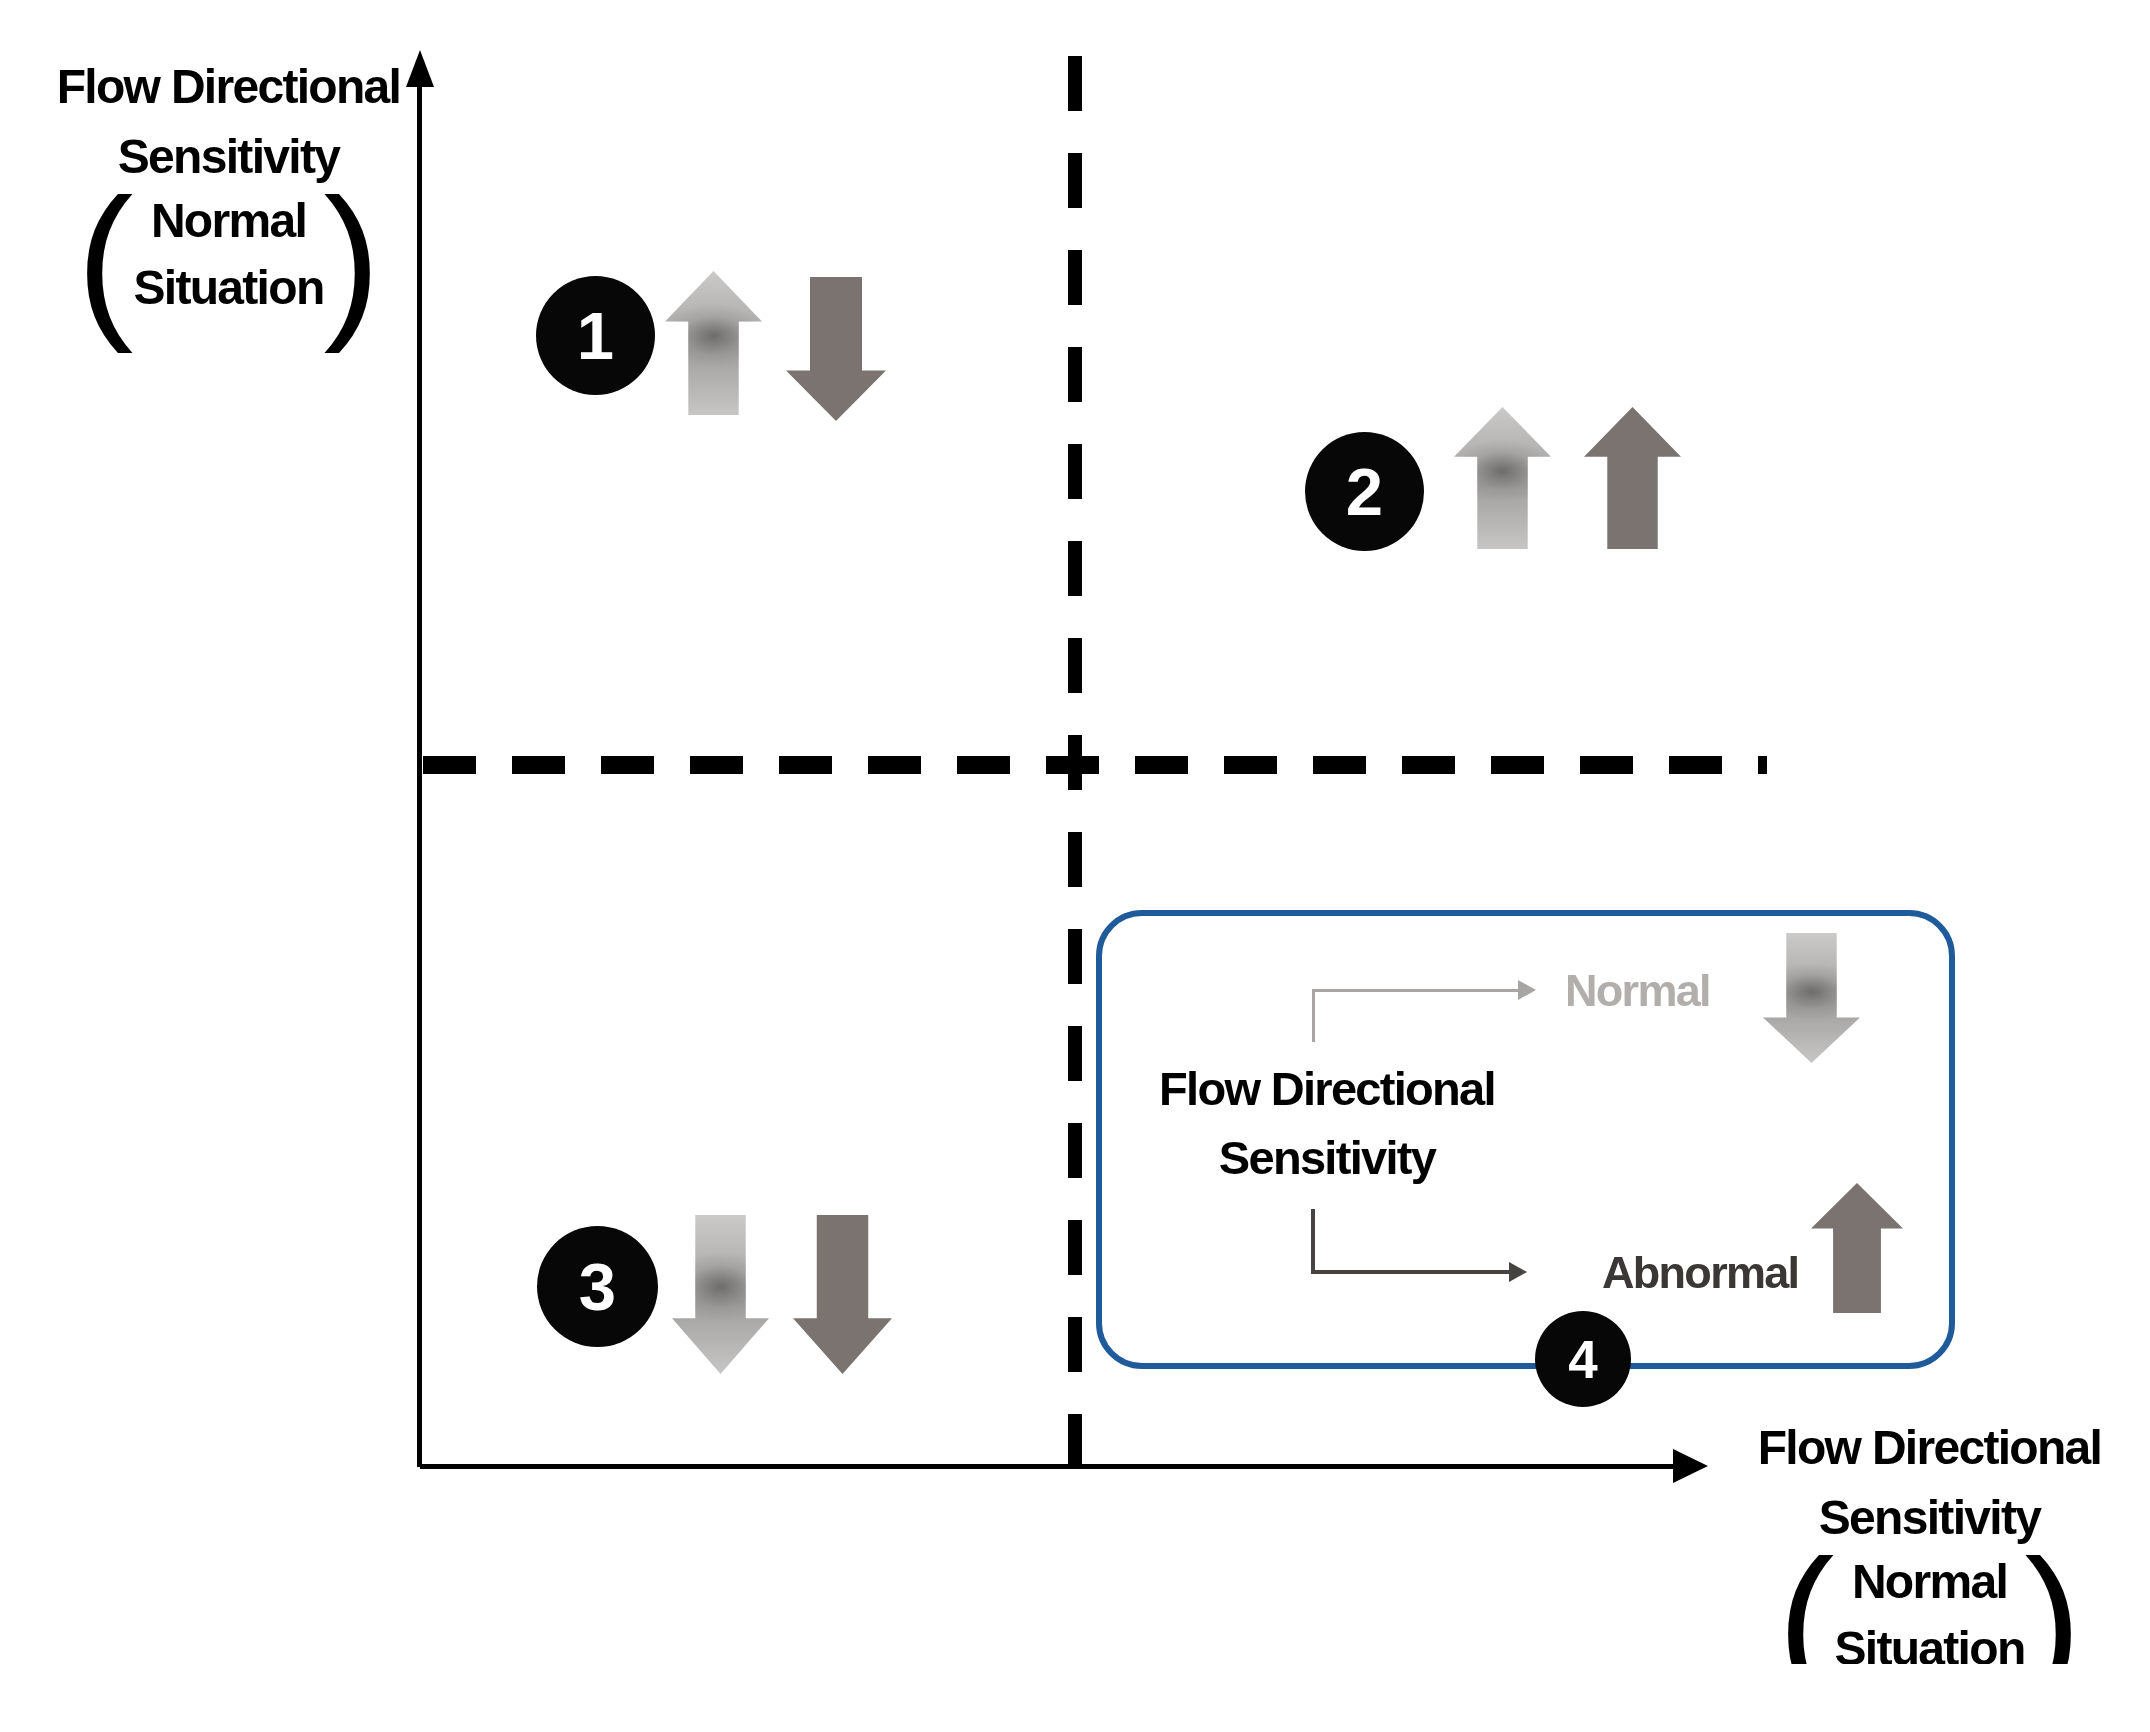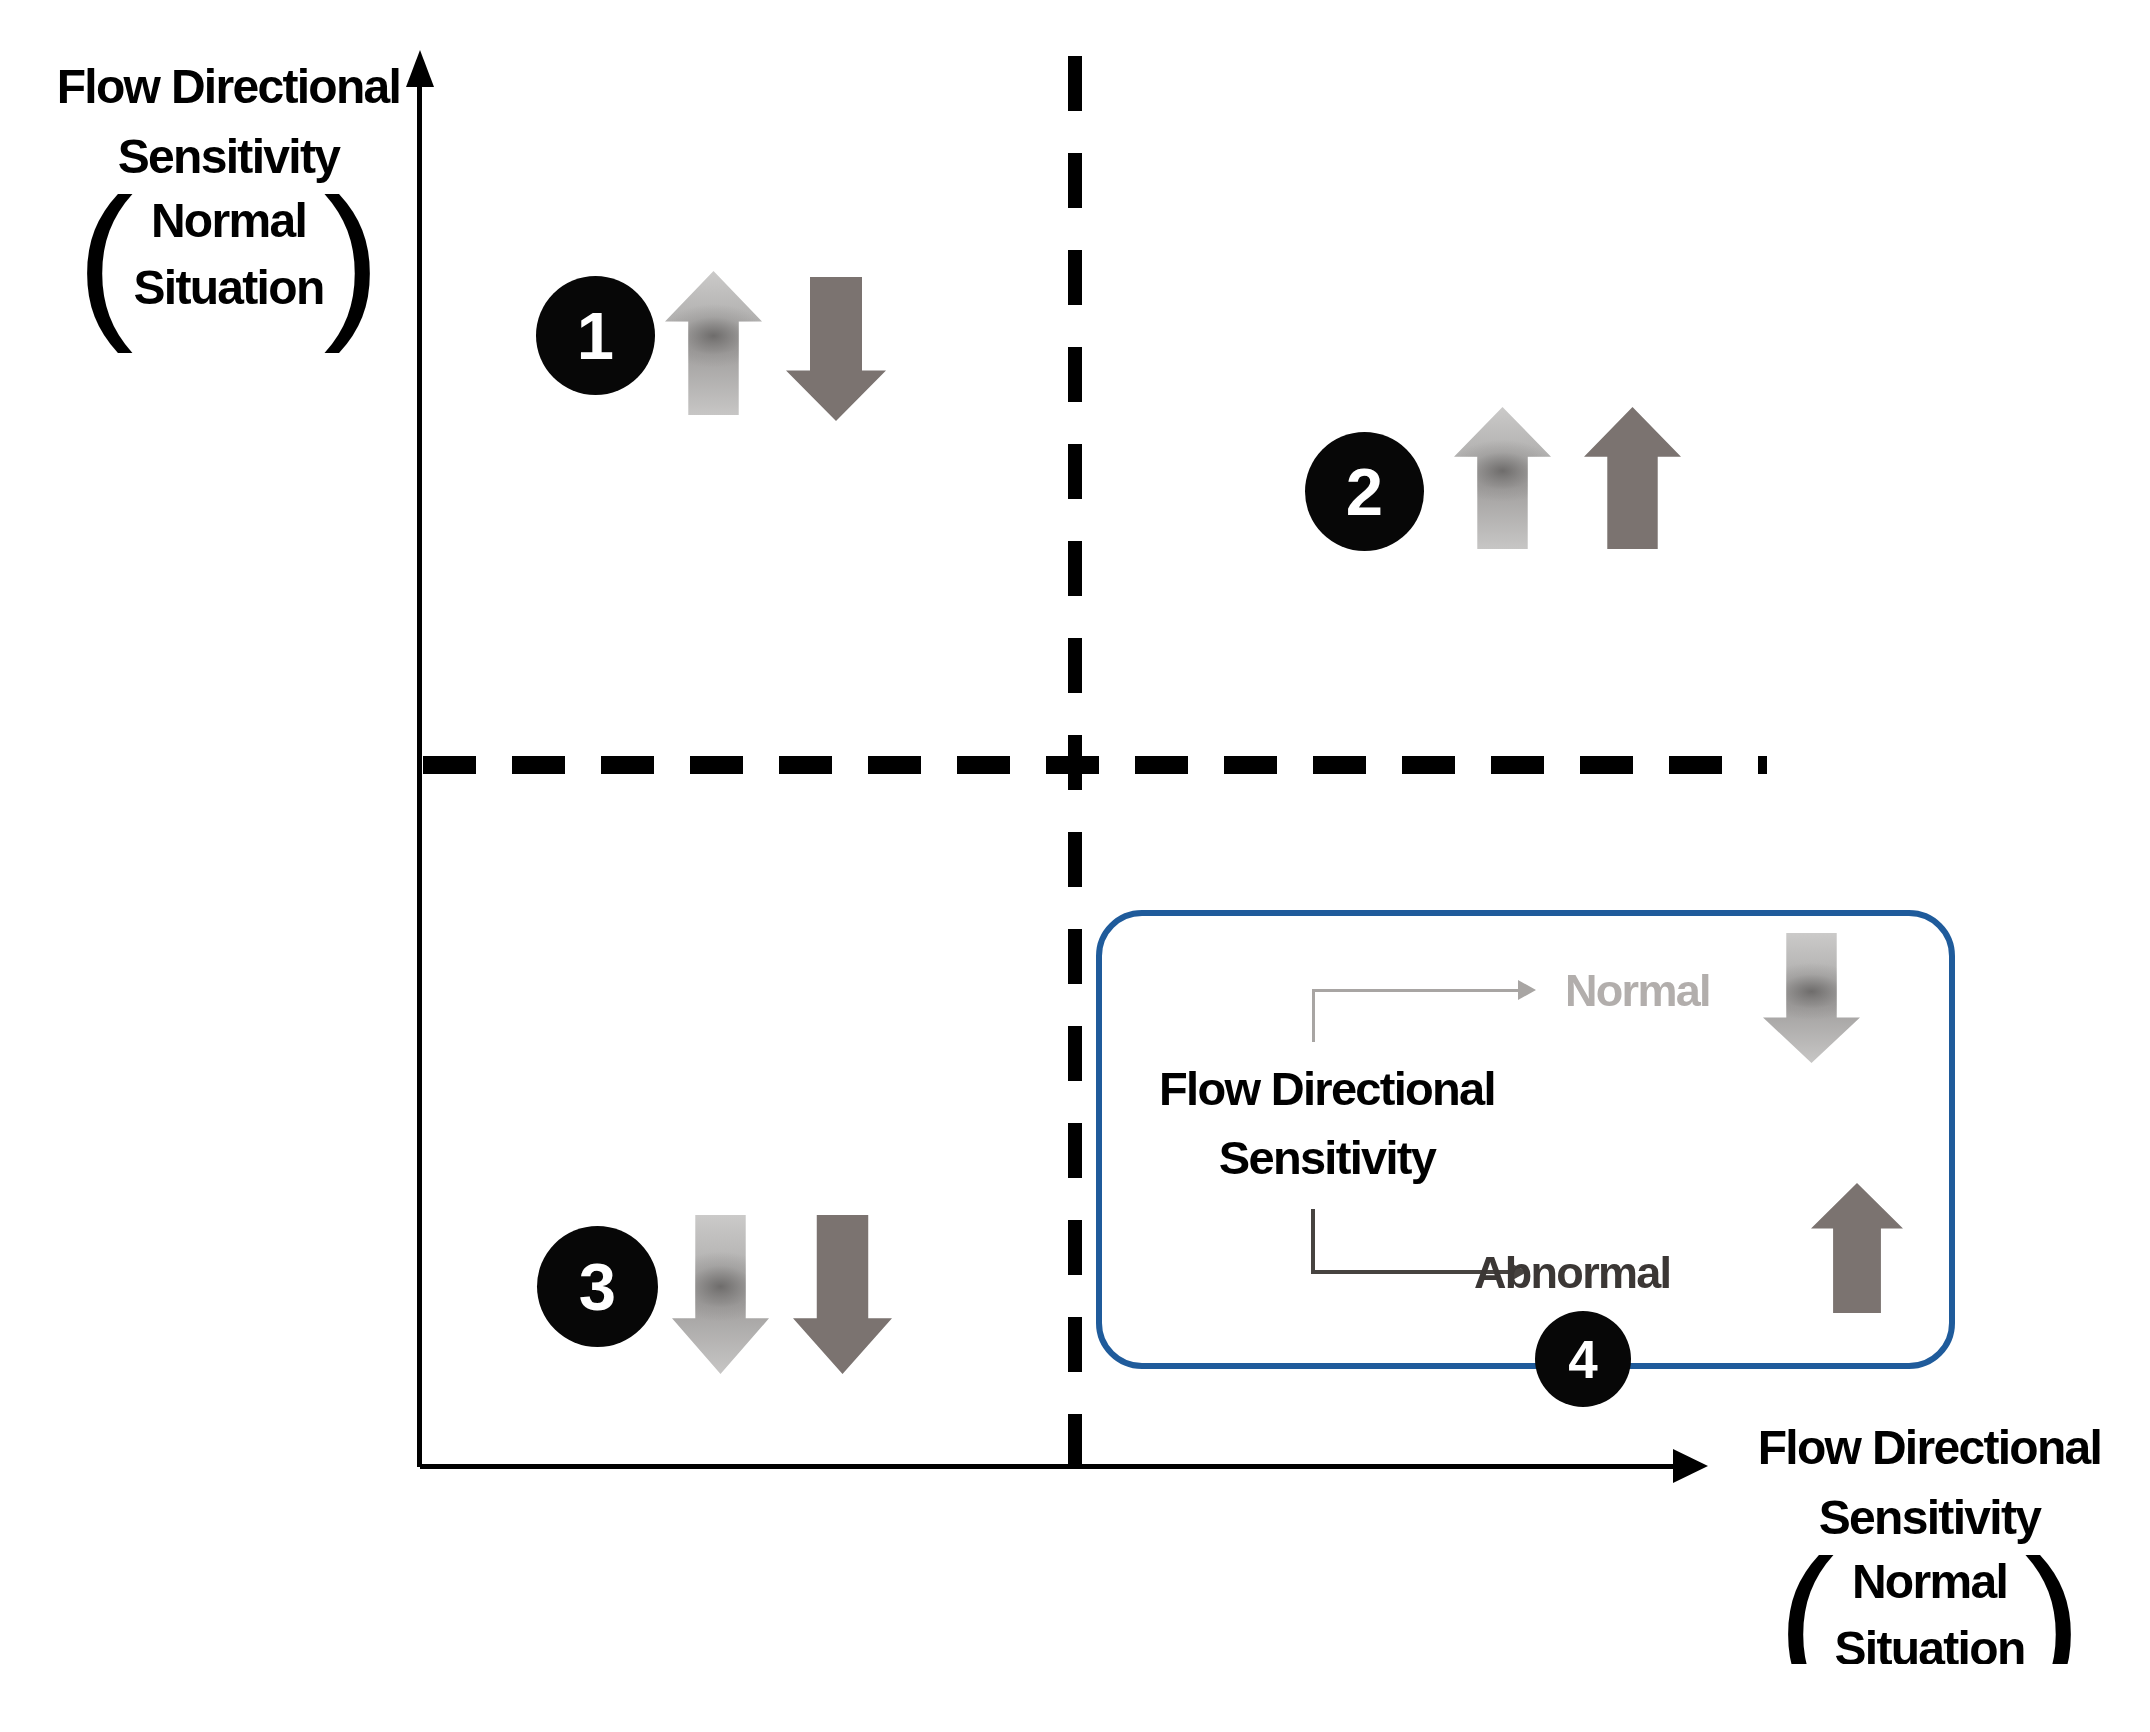--- a/index.html
+++ b/index.html
@@ -117,21 +117,21 @@
 
   <div class="conn light" style="left:1312px;top:990px;width:3.3px;height:52px;"></div>
   <div class="conn light" style="left:1312px;top:989px;width:207px;height:3.3px;"></div>
   <div class="abs conn-head light" style="left:1518px;top:980px;"></div>
   <div class="abs normal-lbl" style="left:1565px;top:965px;">Normal</div>
   <div class="fat-arrow down light" style="left:1763px;top:933px;width:97px;height:130px;"></div>
 
   <div class="conn dark" style="left:1311px;top:1209px;width:4.2px;height:65px;"></div>
   <div class="conn dark" style="left:1311px;top:1270px;width:200px;height:4.2px;"></div>
   <div class="abs conn-head dark" style="left:1509px;top:1262px;"></div>
-  <div class="abs abnormal-lbl" style="left:1474px;top:1247px;">Abnormal</div>
+  <div class="abs abnormal-lbl" style="left:1602px;top:1247px;">Abnormal</div>
   <div class="fat-arrow up dark" style="left:1811px;top:1183px;width:92px;height:130px;"></div>
 
   <div class="abs num-circle small" style="left:1535px;top:1311px;">
       <span>4</span>
     </div>
 
 </div>
 
 
 </body></html>

